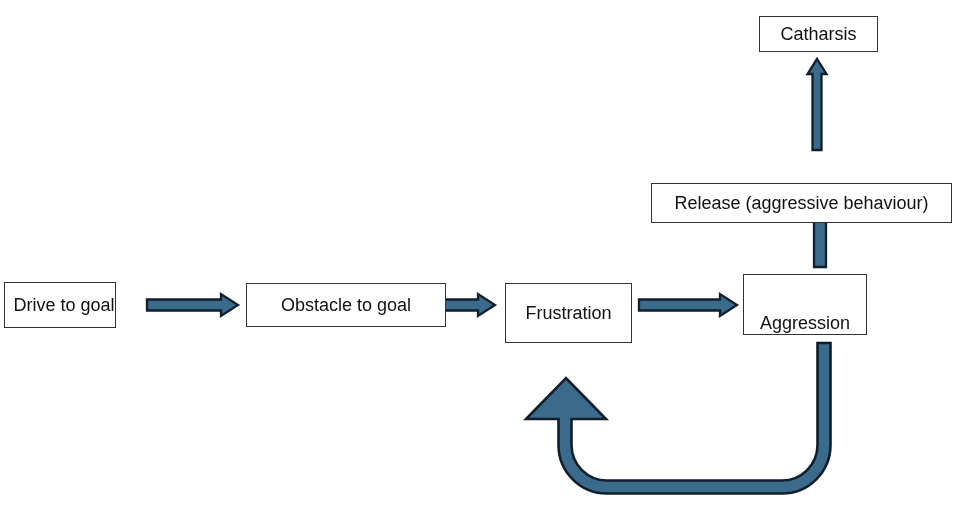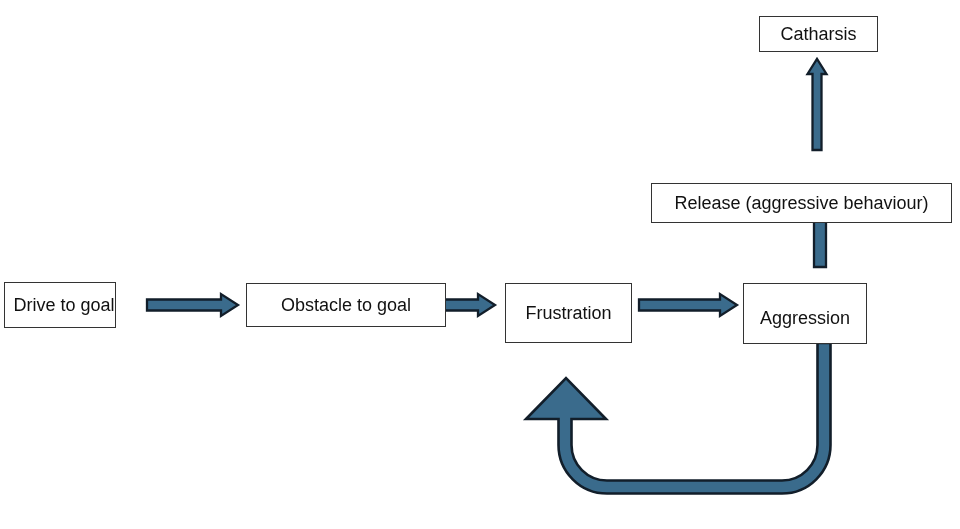--- a/index.html
+++ b/index.html
@@ -43,22 +43,22 @@
     display: flex;
     align-items: center;
     justify-content: center;
     font-size: 18px;
     color: var(--text, #111111);
     white-space: nowrap;
   }
   .node-drive       { left: 4px;   top: 282px; width: 112px; height: 46px; padding-left: 8px; }
   .node-obstacle    { left: 246px; top: 283px; width: 200px; height: 44px; }
   .node-frustration { left: 505px; top: 283px; width: 127px; height: 60px; }
-  .node-aggression  { left: 743px; top: 283px; width: 124px; height: 61px;
-                      align-items: center; padding-top: 9px; }
+  .node-aggression  { left: 743px; top: 274px; width: 124px; height: 61px;
+                      align-items: flex-end; padding-top: 9px; }
   .node-release     { left: 651px; top: 151px; width: 301px; height: 40px; margin-top: 32px; }
   .node-catharsis   { left: 759px; top: 16px;  width: 119px; height: 36px; }
 </style>
 </head>
 <body>
 
 <div class="canvas">
 
   <svg class="arrow-layer" viewBox="0 0 960 529" xmlns="http://www.w3.org/2000/svg">
 

